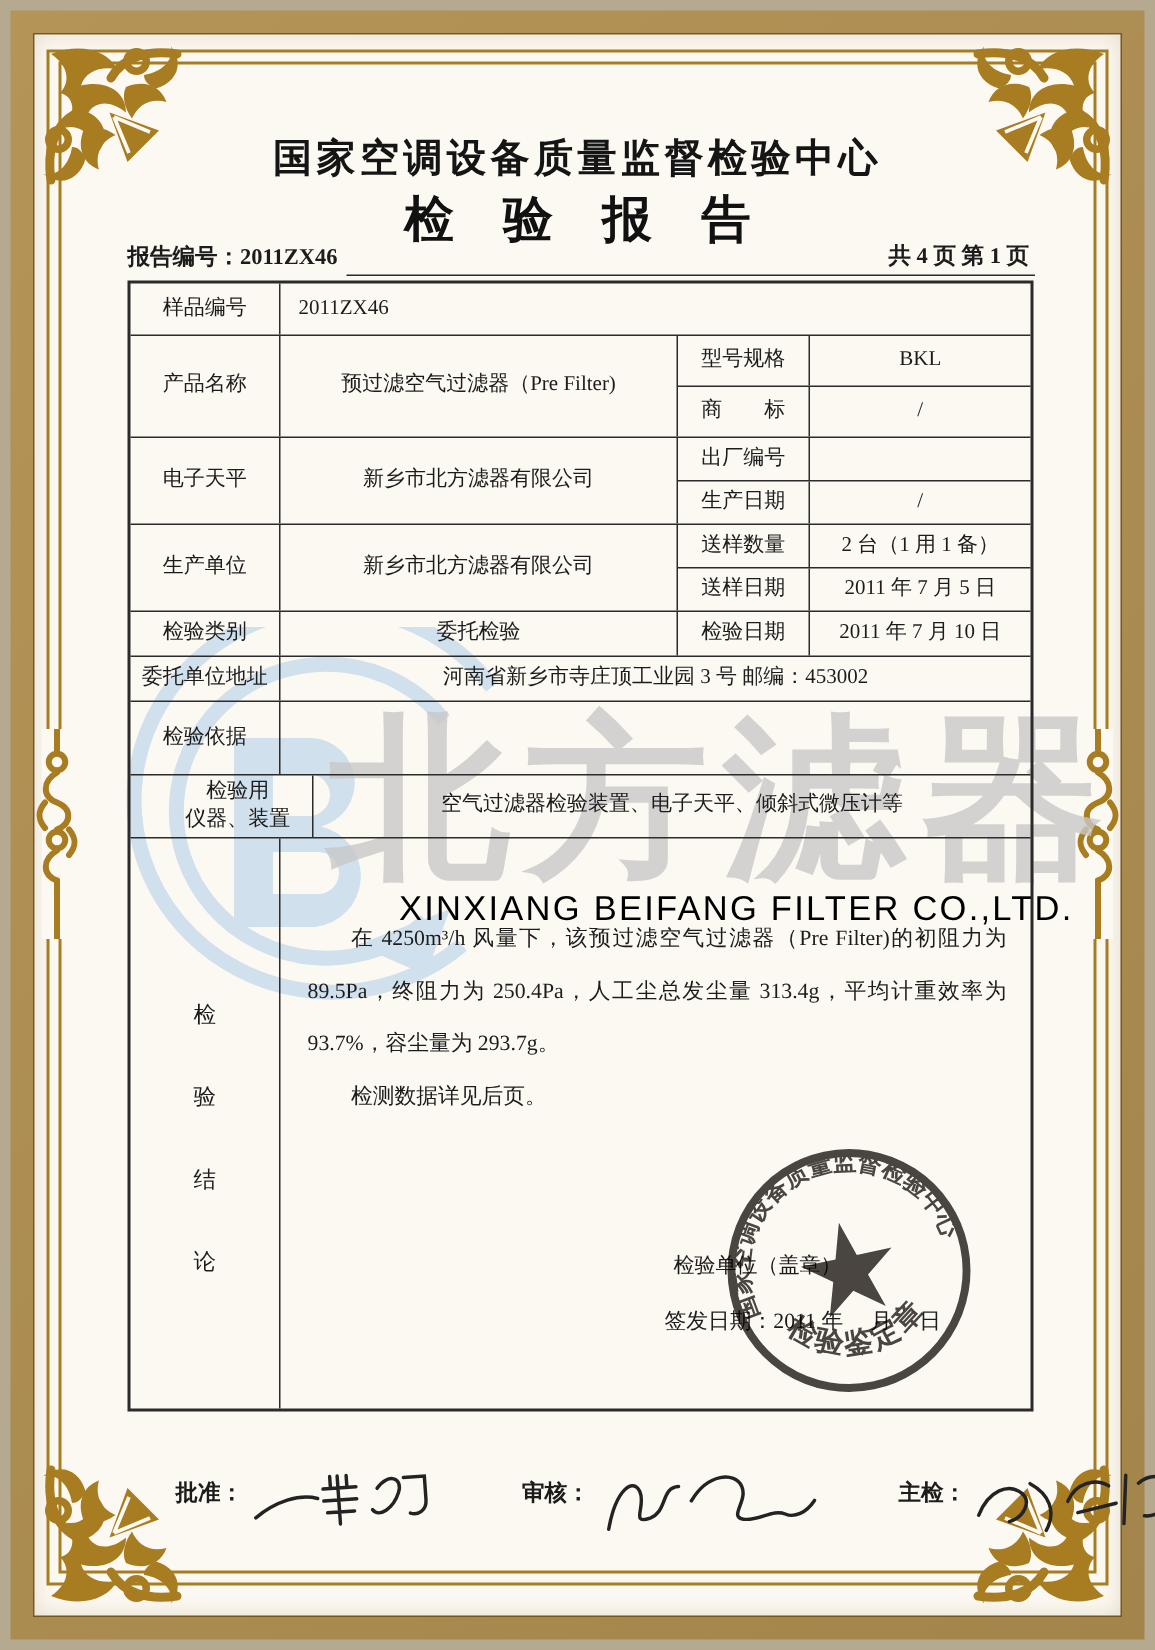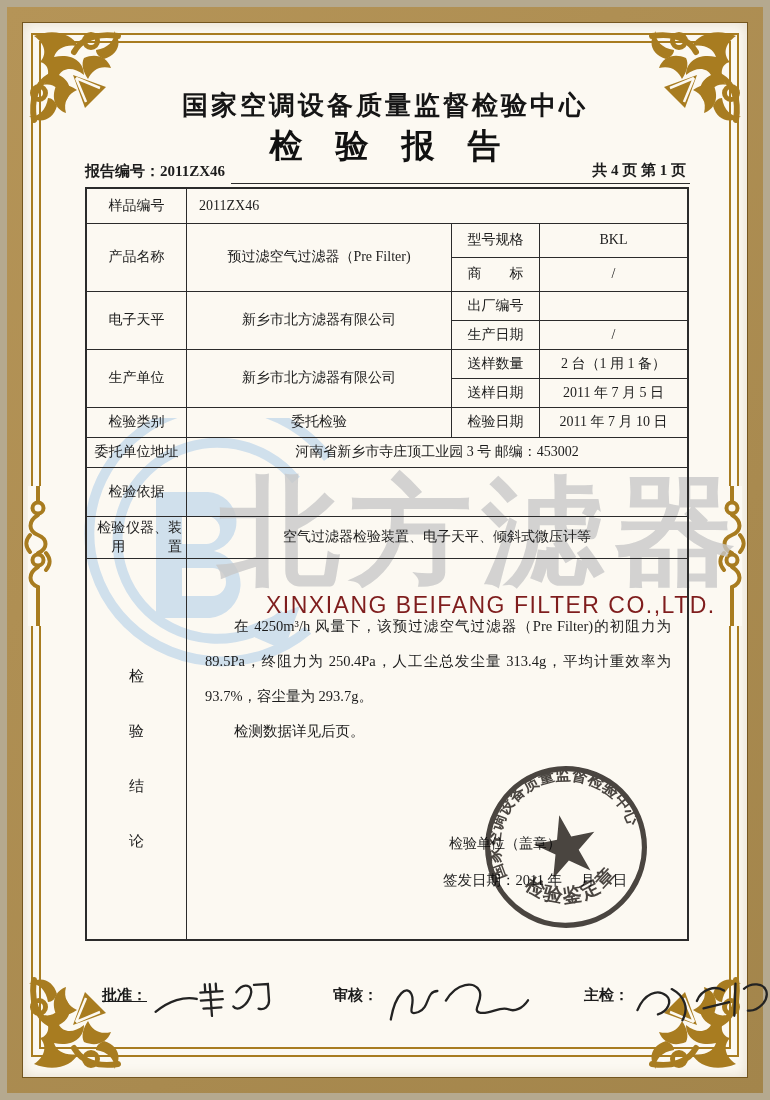--- a/index.html
+++ b/index.html
@@ -20,21 +20,21 @@
   .ms-l{left:24px;}
   .ms-r{right:24px;transform:scaleX(-1);}
 
   
   .wm-layer{position:absolute;inset:0;z-index:1;pointer-events:none;}
   .wm-logo{position:absolute;left:60px;top:418px;width:290px;height:265px;opacity:.85;}
   .wm-cn{position:absolute;left:218px;top:452px;width:560px;font-family:"Liberation Sans","DejaVu Sans",sans-serif;
          font-weight:bold;font-size:122px;letter-spacing:10px;color:#c9c9c9;opacity:.8;white-space:nowrap;
          transform:scaleY(.96);}
   .wm-en{position:absolute;left:266px;top:592px;font-family:"Liberation Sans","DejaVu Sans",sans-serif;
-         font-size:23px;letter-spacing:1.5px;color:#7f1d1d;white-space:nowrap;}
+         font-size:23px;letter-spacing:1.5px;color:#000000;white-space:nowrap;}
 
   .content{position:absolute;inset:0;z-index:2;color:#1c1c1c;}
   .org-title{position:absolute;top:88px;left:0;right:0;text-align:center;
              font-size:26px;font-weight:bold;letter-spacing:3px;color:#151515;}
   .report-title{position:absolute;top:124px;left:0;right:0;text-align:center;
                 font-size:33px;font-weight:bold;color:#111;}
   .header-row{position:absolute;left:85px;right:80px;top:156px;height:28px;
               display:flex;align-items:flex-end;font-size:15px;font-weight:bold;}
   .report-no{padding-bottom:3px;white-space:nowrap;}
   .header-rule{flex:1;border-bottom:1.6px solid #2b2b2b;height:1px;margin-left:6px;}
@@ -70,21 +70,21 @@
   .issue-date{position:absolute;left:256px;top:312px;font-size:14.5px;white-space:nowrap;}
 
   .stamp{position:absolute;left:293px;top:202px;width:172px;height:172px;
          transform:rotate(-12deg);opacity:.92;mix-blend-mode:multiply;}
 
   .sig-row{position:absolute;left:95px;right:80px;top:976px;height:54px;display:flex;align-items:flex-start;
            font-size:15px;font-weight:bold;}
   .sig-item{display:flex;align-items:flex-start;white-space:nowrap;}
   .sig-item .sig-label{padding-top:10px;}
   .sig-svg{margin-left:4px;}
-  .g1{margin-left:7px;text-decoration:underline;} .g2{margin-left:58px;} .g3{margin-left:52px;}
+  .g1{margin-left:22px;} .g2{margin-left:58px;} .g3{margin-left:52px;}
 </style>
 </head>
 <body>
 
 <div class="page">
 
   <div class="mat"></div>
   <div class="paper"></div>
 
   <svg width="0" height="0" style="position:absolute">
@@ -244,21 +244,21 @@
       <div class="tr h30">
         <div class="td lab">委托单位地址</div>
         <div class="td flex1">河南省新乡市寺庄顶工业园 3 号  邮编：453002</div>
       </div>
 
       <div class="tr h49">
         <div class="td lab">检验依据</div>
       </div>
 
       <div class="tr h42">
-        <div class="td lab" style="flex-direction:row;line-height:1.35;">
+        <div class="td lab" style="flex-direction:column;line-height:1.35;margin-left:22px;">
           <span>检验用</span>
           <span>仪器、装置</span>
         </div>
         <div class="td flex1">空气过滤器检验装置、电子天平、倾斜式微压计等</div>
       </div>
 
 
       <div class="tr hconc">
         <div class="conc-label">
           <span>检</span>

